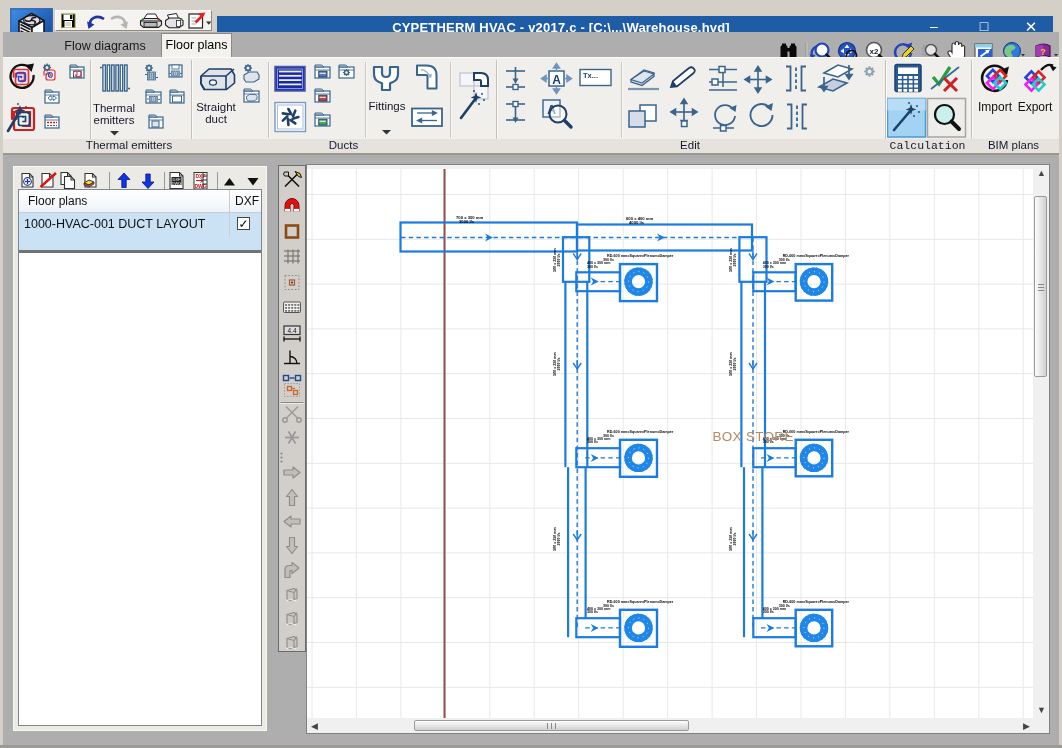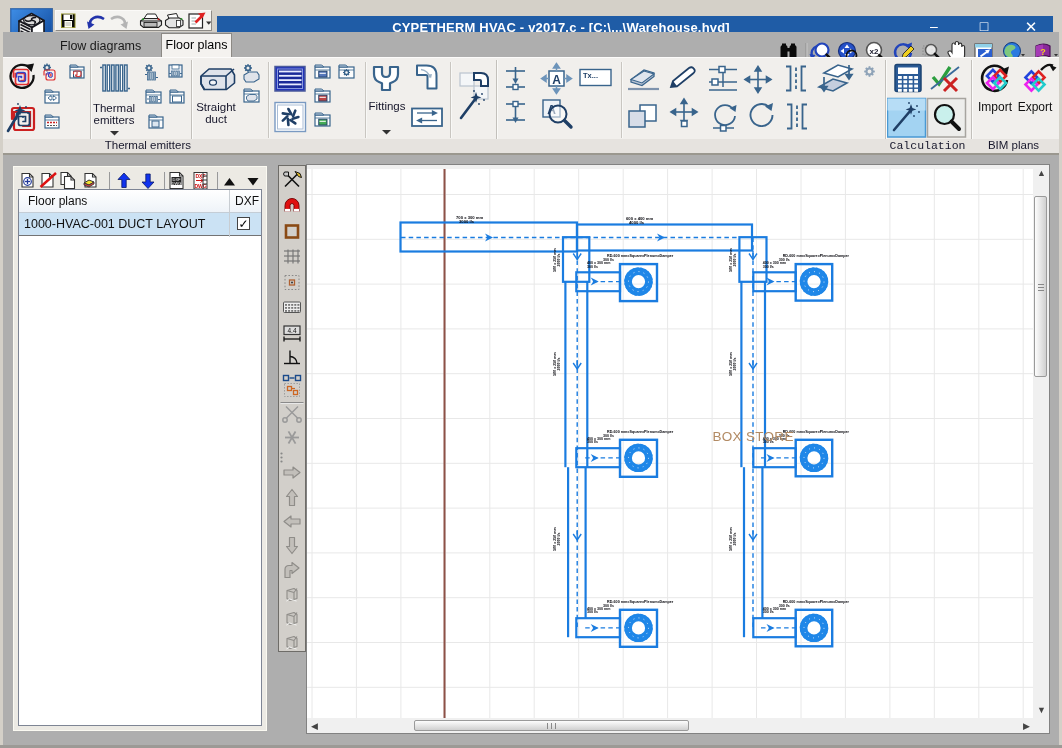--- a/index.html
+++ b/index.html
@@ -5,34 +5,34 @@
 * { margin:0; padding:0; box-sizing:border-box; }
 html,body { width:1062px; height:748px; overflow:hidden; font-family:"Liberation Sans", sans-serif; }
 body { background:#d4d0c8; position:relative; }
 .abs { position:absolute; }
 #titlebar { left:217px; top:16px; width:836px; height:24px; background:#1f5ca6; }
 #title { position:absolute; left:94px; top:4px; width:500px; text-align:center; color:#fff; font-size:13px; font-weight:bold; letter-spacing:0.2px;}
 .winbtn { position:absolute; top:2px; color:#fff; font-size:14px; width:30px; text-align:center;}
 #appicon { left:10px; top:8px; width:43px; height:44px; }
 #quickbar { left:55px; top:10px; width:157px; height:21px; background:#f4f3f0; border:1px solid; border-color:#fbfaf8 #8e8b86 #8e8b86 #fbfaf8; }
 #tabrow { left:3px; top:32px; width:1056px; height:25px; background:#aeaeae; }
-#tab1 { position:absolute; left:57px; top:3px; width:90px; height:22px; color:#1a1a1a; font-size:12.5px; text-align:left; padding-top:4px;}
+#tab1 { position:absolute; left:57px; top:3px; width:90px; height:22px; color:#1a1a1a; font-size:12.5px; text-align:center; padding-top:4px;}
 #tab2 { position:absolute; left:158px; top:1px; width:71px; height:24px; background:#f4f2ef; border:1px solid #8c8984; border-bottom:none; color:#000; font-size:12.5px; text-align:center; padding-top:4px;}
 #ribbon { left:3px; top:57px; width:1056px; height:96px; background:#f1efec; border-top:1px solid #fcfbfa; }
 #riblabels { left:3px; top:139px; width:1056px; height:14px; background:#e6e3df; }
 .grplabel { position:absolute; top:0px; font-size:11.5px; color:#18182c; text-align:center; }
 .vsep { position:absolute; top:2px; height:93px; width:2px; border-left:1px solid #c3c0bb; border-right:1px solid #fafaf8; }
 .vsep2 { position:absolute; top:4px; height:76px; width:2px; border-left:1px solid #c9c6c1; border-right:1px solid #f8f8f6; }
 #ribbonedge { left:3px; top:153px; width:1056px; height:2px; background:#9b988f; }
 #mdi { left:3px; top:155px; width:1056px; height:590px; background:#aeaeae; }
 #bottomstrip { left:0px; top:745px; width:1062px; height:3px; background:#9c9a96; }
 #leftpanel { position:absolute; left:10px; top:11px; width:254px; height:565px; background:#eceae4; border:1px solid #fbfaf2; padding:0; }
 #lpinner { position:absolute; left:4px; top:22px; right:4px; bottom:4px; background:#fff; border:1px solid #7e8594; }
 #lphead { position:absolute; left:0px; top:0px; right:0px; height:23px; background:linear-gradient(#ffffff,#eef3f8); border-bottom:1px solid #c4cdd6; }
-#lprow { position:absolute; left:0px; top:23px; right:0px; height:23px; background:#cbe2f4; border-bottom:1px solid #737373; }
+#lprow { position:absolute; left:0px; top:23px; right:0px; height:40px; background:#cbe2f4; border-bottom:3px solid #737373; }
 #lpcol { position:absolute; left:210px; top:0px; width:1px; height:47px; background:#c8cdd2; }
 #vtoolbar { position:absolute; left:274.5px; top:9.5px; width:28px; height:487px; background:#d2cfca; border:1px solid #6e6c68; }
 #canvaswrap { position:absolute; left:303px; top:9px; width:744px; height:570px; border:1px solid #828282; background:#f0f0f0;}
 #plan { position:absolute; left:0px; top:4px; width:726px; height:553px; background:#fff; }
 #vscroll { position:absolute; left:726px; top:0px; width:16px; height:553px; background:#f0f0f0; }
 #hscroll { position:absolute; left:0px; top:553px; width:726px; height:15px; background:#f0f0f0; }
 .sthumbv { position:absolute; left:1px; width:13px; background:linear-gradient(90deg,#fdfdfd,#d0d0d0); border:1px solid #9a9a9a; border-radius:2px;}
 .sthumbh { position:absolute; top:1.5px; height:11.5px; background:linear-gradient(#fdfdfd,#d0d0d0); border:1px solid #9a9a9a; border-radius:2px;}
 .sarrow { position:absolute; color:#444; font-size:9px; }
 </style>
@@ -543,21 +543,23 @@
         <rect x="1027.2" y="72.2" width="8.4" height="8.4" fill="none" stroke="#2244dd" stroke-width="2.6" transform="rotate(45 1031.4 76.4)"></rect>
         <rect x="1034.4" y="72.2" width="8.4" height="8.4" fill="none" stroke="#dd2222" stroke-width="2.6" transform="rotate(45 1038.6 76.4)"></rect>
         <rect x="1027.2" y="79.4" width="8.4" height="8.4" fill="none" stroke="#ee22ee" stroke-width="2.6" transform="rotate(45 1031.4 83.6)"></rect>
         <rect x="1034.4" y="79.4" width="8.4" height="8.4" fill="none" stroke="#22cccc" stroke-width="2.6" transform="rotate(45 1038.6 83.6)"></rect>
         <path d="M 1041 69 q 6 -7 12 -4.5" fill="none" stroke="#111" stroke-width="2.4"></path>
 <path d="M 1056.5 66.5 l -7.5 -3 l 4 6.8 z" fill="#111"></path>
       </g>
       <text x="1035" y="109.5" font-size="12" fill="#111" text-anchor="middle">Export</text>
     </svg></div>
 <div class="abs" id="riblabels">
-  <div class="grplabel" style="left:88px;width:100px;text-align:right;">Thermal emitters</div>
+  <div class="grplabel" style="left:76px;width:100px;">Thermal emitters</div>
+  <div class="grplabel" style="left:189px;width:303px;">Ducts</div>
+  <div class="grplabel" style="left:493px;width:388px;">Edit</div>
   <div class="grplabel" style="left:882px;width:85px;font-family:Liberation Mono, monospace;">Calculation</div>
   <div class="grplabel" style="left:968px;width:85px;">BIM plans</div>
 </div>
 <div class="abs" id="ribbonedge"></div>
 <div class="abs" id="mdi">
   <div id="leftpanel">
     <div id="lptools" style="position:absolute;left:0px;top:2px;"><svg width="251" height="24" viewBox="16 168 251 24">
           <path d="M 24 172.5 l 7.5 0 l 3.5 3.5 l 0 10.0 l -11 0 z" fill="#fff" stroke="#333" stroke-width="1.1"></path>
           <path d="M 31.5 172.5 l 0 3.5 l 3.5 0" fill="none" stroke="#333" stroke-width="1.1"></path>
           <circle cx="29.5" cy="180.5" r="3.8" fill="#fff" stroke="#223a9a" stroke-width="1.2"></circle>

